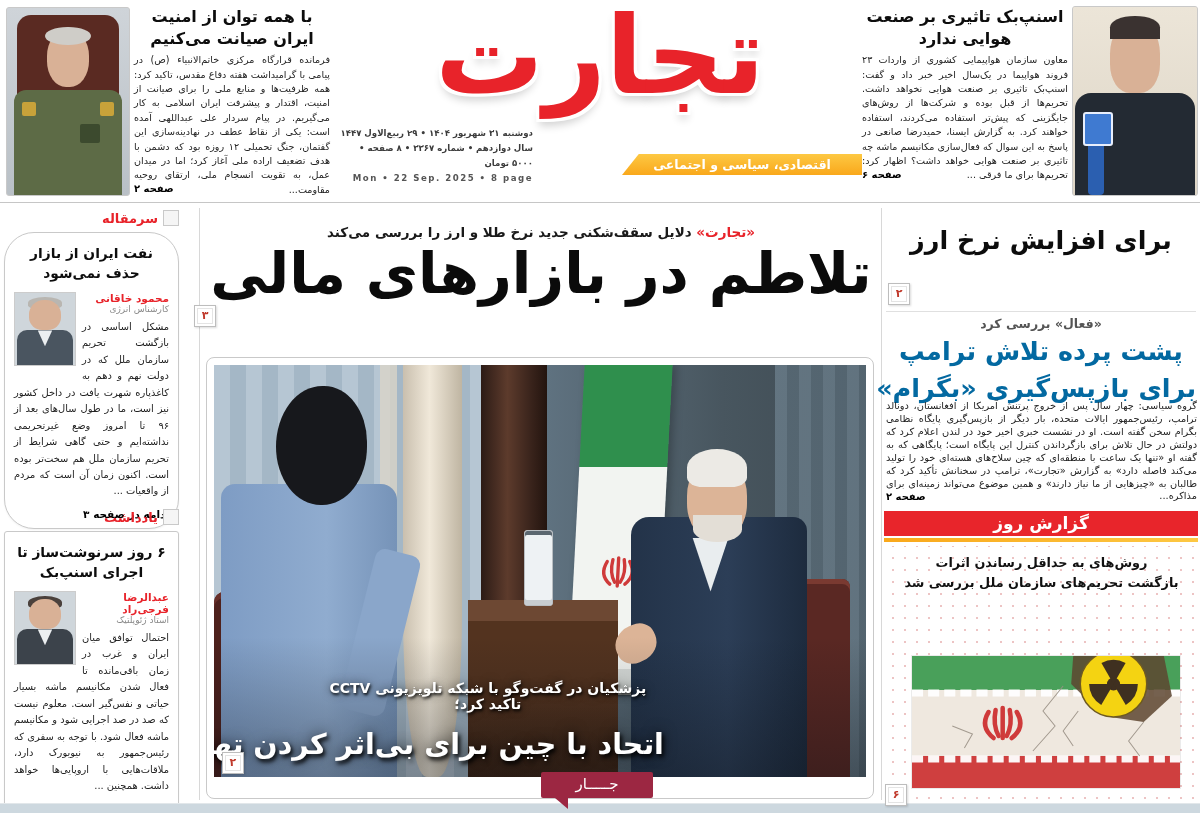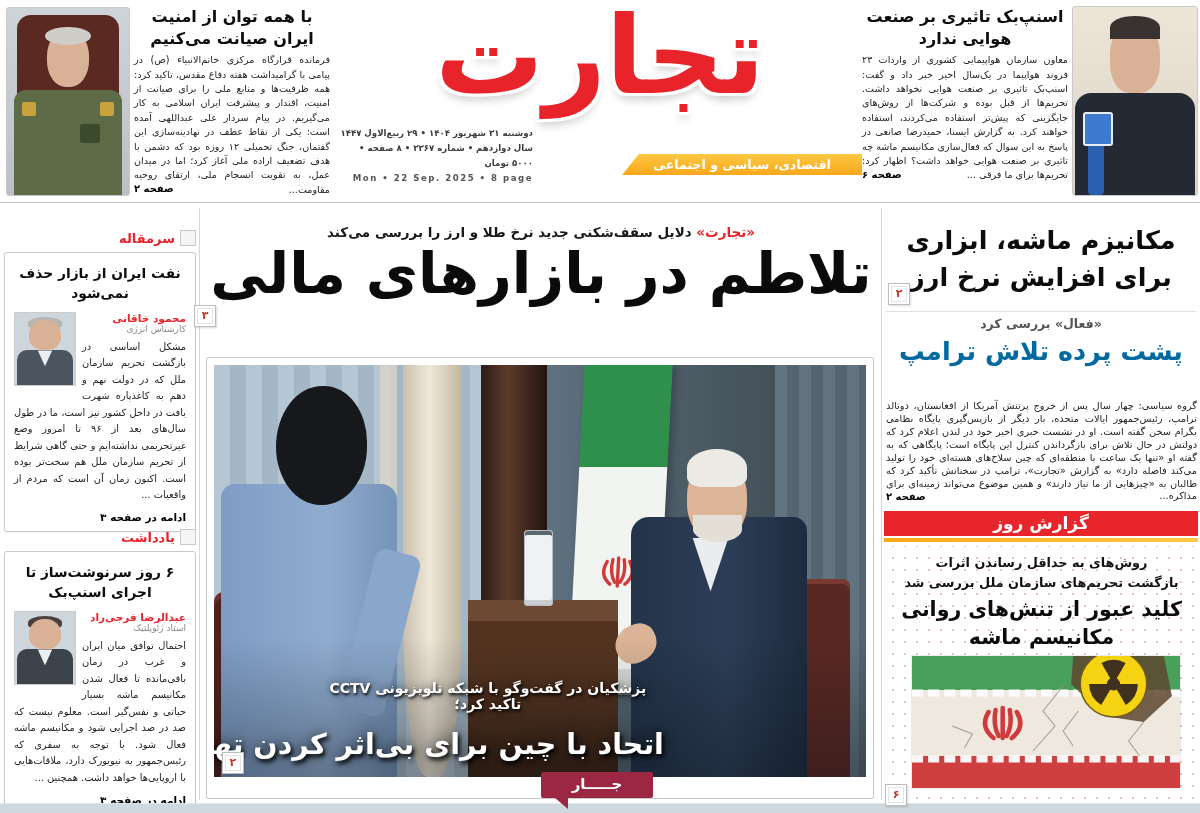--- a/index.html
+++ b/index.html
@@ -32,21 +32,21 @@
   .tr-article{left:862px;top:4px;width:334px;height:194px;}
   .tr-photo{position:absolute;left:210px;top:2px;width:124px;height:188px;border:1px solid #c9c9c9;
             border-radius:3px;background:#e4ddd2;overflow:hidden;}
   .tr-text{position:absolute;left:0;width:206px;top:0;bottom:0;}
 
   .top-sep{left:0;right:0;top:202px;border-top:1px solid #c6c6c6;}
   .vline{border-left:1px solid #d8d8d8;top:208px;height:592px;}
   .v1{left:199px;} .v2{left:881px;}
 
   
-  .sb-sec{left:4px;width:192px;margin-top:20px;}
+  .sb-sec{left:4px;width:175px;}
   .sb-label-row{display:flex;align-items:center;gap:5px;height:22px;margin-bottom:3px;}
   .sb-label{color:#e8232a;font-weight:bold;font-size:13px;}
   .sb-square{width:14px;height:14px;border:1px solid #c9c9c9;background:#f5f5f5;}
   .sb-box{border:1px solid #c9c9c9;border-radius:3px;background:#fff;padding:10px 9px 8px;box-shadow:0 1px 2px rgba(0,0,0,.05);}
   .sb-headline{font-weight:bold;font-size:13.8px;line-height:1.45;text-align:center;color:#0d0d0d;margin-bottom:9px;}
   .author-photo{float:left;width:60px;height:72px;margin-right:6px;margin-bottom:4px;border:1px solid #ccc;
                 background:#cfd6db;position:relative;overflow:hidden;}
   .author-name{color:#e8232a;font-weight:bold;font-size:10.5px;}
   .author-role{color:#8a8a8a;font-size:9px;margin-bottom:5px;}
   .sb-body{font-size:9.9px;line-height:1.66;text-align:justify;color:#222;}
@@ -60,21 +60,21 @@
 
   
   .kicker{left:206px;width:670px;top:224px;text-align:center;font-size:13.5px;font-weight:bold;}
   .kicker .brand{color:#e8232a;}
   .main-headline{left:206px;width:670px;top:240px;text-align:center;font-weight:bold;font-size:57px;
                  letter-spacing:-1px;color:#0b0b0b;white-space:nowrap;}
   .badge{width:20px;height:20px;background:#fff;border:1px solid #bdbdbd;box-shadow:1px 1px 2px rgba(0,0,0,.15);
          color:#c0392b;font-size:11px;font-weight:bold;text-align:center;line-height:20px;z-index:5;}
   .badge-inner{outline:1px solid #e4e4e4;outline-offset:-3px;display:block;width:100%;height:100%;}
 
-  .photo-frame{left:206px;top:357px;width:668px;height:442px;border:1px solid #c9c9c9;border-radius:2px;
+  .photo-frame{left:206px;top:357px;width:668px;height:442px;border:1px solid #c9c9c9;border-radius:8px;
                background:#fff;padding:7px;box-sizing:border-box;}
   .scene{position:relative;width:100%;height:412px;overflow:hidden;background:#8ea4b5;}
   .sc-lcurtain{position:absolute;left:0;top:0;width:46%;height:100%;
       background:repeating-linear-gradient(90deg,#b6c6d3 0 16px,#a4b7c6 16px 32px);}
   .sc-cream{position:absolute;left:29%;top:0;width:9%;height:100%;
       background:linear-gradient(90deg,#c9bfae,#f0e8d9 45%,#bfb5a2);border-radius:0 0 40% 40%;}
   .sc-cream2{position:absolute;left:25.5%;top:0;width:2.5%;height:100%;background:#dfd7c7;opacity:.7;}
   .sc-pillar{position:absolute;left:41%;top:0;width:10%;height:100%;
       background:linear-gradient(90deg,#2c1b16,#5d3b2c 40%,#3a241c 75%,#23140f);}
   .sc-rbg{position:absolute;left:51%;right:0;top:0;height:100%;
@@ -107,21 +107,21 @@
       transform:rotate(-24deg);}
   .sc-shade{position:absolute;left:0;right:0;bottom:0;height:34%;background:linear-gradient(180deg,transparent,rgba(10,14,20,.35));}
   .cap1{position:absolute;left:17%;width:50%;top:76.5%;color:#fff;font-weight:bold;font-size:14px;text-align:center;
       text-shadow:1px 2px 3px rgba(0,0,0,.9),0 0 10px rgba(0,0,0,.6);}
   .cap2{position:absolute;left:3%;width:66%;top:88%;color:#fff;font-weight:bold;font-size:28.5px;white-space:nowrap;
       text-align:center;text-shadow:2px 3px 4px rgba(0,0,0,.95),0 0 14px rgba(0,0,0,.7);}
   .sc-badge{position:absolute;left:1.2%;top:94%;}
   .badge-rel{position:relative;}
 
   .watermark{left:541px;top:772px;width:112px;height:26px;background:#9c2742;border-radius:2px;z-index:6;
-      color:#fff;font-weight:bold;font-size:15px;text-align:center;line-height:25px;}
+      color:#fff;font-weight:normal;font-size:15px;text-align:center;line-height:25px;}
   .watermark::after{content:"";position:absolute;left:14px;top:26px;border-top:11px solid #9c2742;
       border-left:13px solid transparent;}
 
   
   .rc-h1{left:886px;width:310px;top:222px;text-align:center;font-weight:bold;font-size:25.5px;line-height:1.45;
       color:#0c0c0c;white-space:nowrap;}
   .rc-hairline{left:886px;width:310px;top:311px;border-top:1px solid #e0e0e0;}
   .rc-kicker{left:886px;width:310px;top:316px;text-align:center;color:#555;font-size:12.5px;font-weight:bold;}
   .rc-h2{left:886px;width:310px;top:333px;text-align:center;font-weight:bold;font-size:25.5px;line-height:1.45;
       color:#0369a1;white-space:nowrap;}
@@ -208,21 +208,21 @@
 
   <div class="abs top-sep"></div>
   <div class="abs vline v1"></div>
   <div class="abs vline v2"></div>
 
   <div class="abs sb-sec" style="top:207px;">
     <div class="sb-label-row">
       <div class="sb-square"></div>
       <div class="sb-label">سرمقاله</div>
     </div>
-    <div class="sb-box" style="min-height:238px;">
+    <div class="sb-box" style="min-height:238px;border-radius:30px;">
       <div class="sb-headline">نفت ایران از بازار حذف نمی‌شود</div>
       <div class="author-photo">
         <div class="p-hair" style="left:22%;top:6%;width:56%;height:16%;background:#b9b6b1;"></div>
         <div class="p-head" style="left:24%;top:10%;width:52%;height:42%;"></div>
         <div class="p-torso" style="left:4%;top:52%;width:92%;height:48%;background:#4a5560;"></div>
         <div class="p-shirt" style="left:38%;top:52%;width:24%;height:22%;"></div>
       </div>
       <div class="author-name">محمود خاقانی</div>
       <div class="author-role">کارشناس انرژی</div>
       <div class="sb-body">مشکل اساسی در بازگشت تحریم سازمان ملل که در دولت نهم و دهم به کاغذپاره شهرت یافت در داخل کشور نیز است، ما در طول سال‌های بعد از ۹۶ تا امروز وضع غیرتحریمی نداشته‌ایم و حتی گاهی شرایط از تحریم سازمان ملل هم سخت‌تر بوده است. اکنون زمان آن است که مردم از واقعیات ...</div>
@@ -302,47 +302,43 @@
         <div class="badge badge-rel">
           <span class="badge-inner">۲</span>
         </div>
       </div>
     </div>
   </div>
 
   <div class="abs watermark">جـــــار</div>
 
   <div class="abs rc-h1">
-    <div>مکانیزم ماشه، ابزاری</div>
     <div>برای افزایش نرخ ارز</div>
   </div>
   <div class="abs badge" style="left:888px;top:283px;">
     <span class="badge-inner">۲</span>
   </div>
   <div class="abs rc-hairline"></div>
   <div class="abs rc-kicker">«فعال» بررسی کرد</div>
   <div class="abs rc-h2">
     <div>پشت پرده تلاش ترامپ</div>
+    <div>برای بازپس‌گیری «بگرام»</div>
   </div>
   <div class="abs rc-body">
     <span>گروه سیاسی: چهار سال پس از خروج پرتنش آمریکا از افغانستان، دونالد ترامپ، رئیس‌جمهور ایالات متحده، بار دیگر از بازپس‌گیری پایگاه نظامی بگرام سخن گفته است. او در نشست خبری اخیر خود در لندن اعلام کرد که دولتش در حال تلاش برای بازگرداندن کنترل این پایگاه است؛ پایگاهی که به گفته او «تنها یک ساعت با منطقه‌ای که چین سلاح‌های هسته‌ای خود را تولید می‌کند فاصله دارد» به گزارش «تجارت»، ترامپ در سخنانش تأکید کرد که طالبان به «چیزهایی از ما نیاز دارند» و همین موضوع می‌تواند زمینه‌ای برای مذاکره...</span>
     <div class="pageref-inline" style="margin-top:-13px;">صفحه ۲</div>
   </div>
 
   <div class="abs rc-banner">گزارش روز</div>
   <div class="abs rc-banner-strip"></div>
 
   <div class="abs rc-dotted">
     <div class="rc2-kicker">
       <div>روش‌های به حداقل رساندن اثرات</div>
       <div>بازگشت تحریم‌های سازمان ملل بررسی شد</div>
-    </div>
-    <div class="rc2-headline">
-      <div>کلید عبور از تنش‌های روانی</div>
-      <div>مکانیسم ماشه</div>
     </div>
     <div class="rc2-img">
       <svg viewBox="0 0 266 132" preserveAspectRatio="none">
         <rect x="0" y="0" width="266" height="132" fill="#efe8df"></rect>
         <rect x="0" y="0" width="266" height="34" fill="#49a05a"></rect>
         <rect x="0" y="100" width="266" height="32" fill="#cf3f3f"></rect>
         <line x1="0" y1="37" x2="266" y2="37" stroke="#ffffff" stroke-width="7" stroke-dasharray="11 5" opacity="0.95"></line>
         <line x1="0" y1="103" x2="266" y2="103" stroke="#ffffff" stroke-width="7" stroke-dasharray="11 5" opacity="0.95"></line>
         <g stroke="#cf3a3a" fill="none" stroke-width="4.5" stroke-linecap="round">
           <path d="M90 52 v30"></path>

